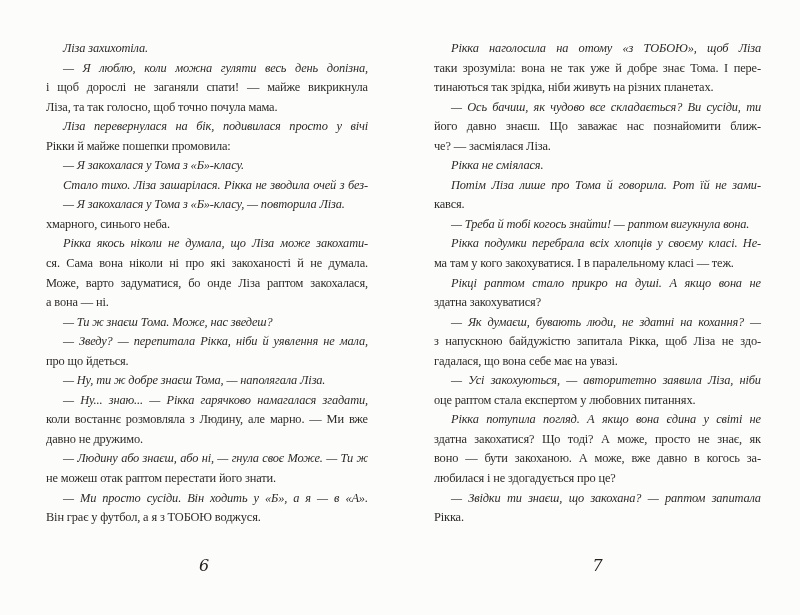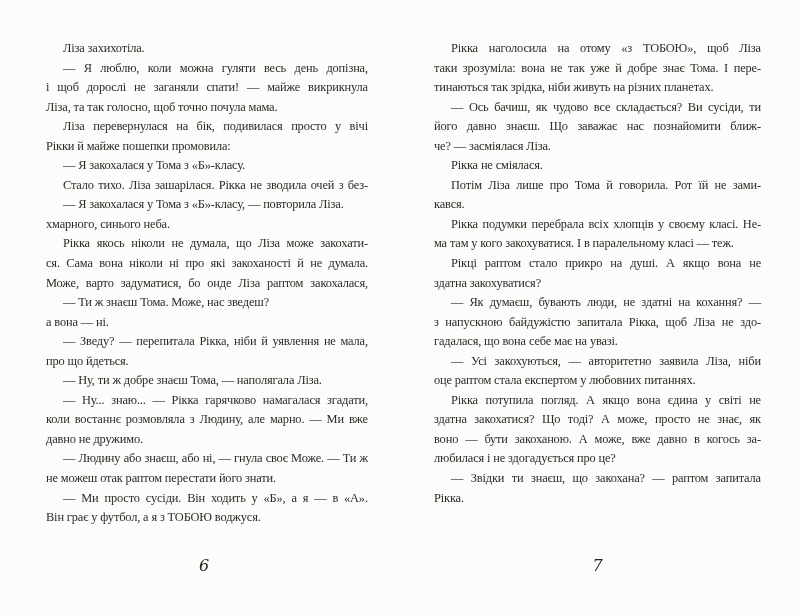--- a/index.html
+++ b/index.html
@@ -27,21 +27,21 @@
   .page-text.right { left: 434px; width: 327px; }
   .line {
     height: 19.56px;
     white-space: nowrap;
   }
   .line.just {
     display: flex;
     justify-content: space-between;
     text-align: right;
   }
-  .line.first { padding-left: 17px; }
+  .line.first { padding-left: 17px; font-style: italic; }
   .page-number {
     position: absolute;
     top: 556px;
     text-align: center;
     font-family: "DejaVu Serif", serif;
     font-style: italic;
     font-size: 16px;
     color: #26231f;
   }
   .page-number.left  { left: 46px;  width: 316px; }
@@ -130,22 +130,22 @@
       <div class="line just">
         <span>Може,</span>
         <span>варто</span>
         <span>задуматися,</span>
         <span>бо</span>
         <span>онде</span>
         <span>Ліза</span>
         <span>раптом</span>
         <span>закохалася,</span>
       </div>
+      <div class="line">а вона — ні.</div>
       <div class="line first">— Ти ж знаєш Тома. Може, нас зведеш?</div>
-      <div class="line">а вона — ні.</div>
       <div class="line first just">
         <span>—</span>
         <span>Зведу?</span>
         <span>—</span>
         <span>перепитала</span>
         <span>Рікка,</span>
         <span>ніби</span>
         <span>й</span>
         <span>уявлення</span>
         <span>не</span>
@@ -267,20 +267,21 @@
         <span>про</span>
         <span>Тома</span>
         <span>й</span>
         <span>говорила.</span>
         <span>Рот</span>
         <span>їй</span>
         <span>не</span>
         <span>зами-</span>
       </div>
       <div class="line">кався.</div>
+      <div class="line first">— Треба й тобі когось знайти! — раптом вигукнула вона.</div>
       <div class="line first just">
         <span>Рікка</span>
         <span>подумки</span>
         <span>перебрала</span>
         <span>всіх</span>
         <span>хлопців</span>
         <span>у</span>
         <span>своєму</span>
         <span>класі.</span>
         <span>Не-</span>

